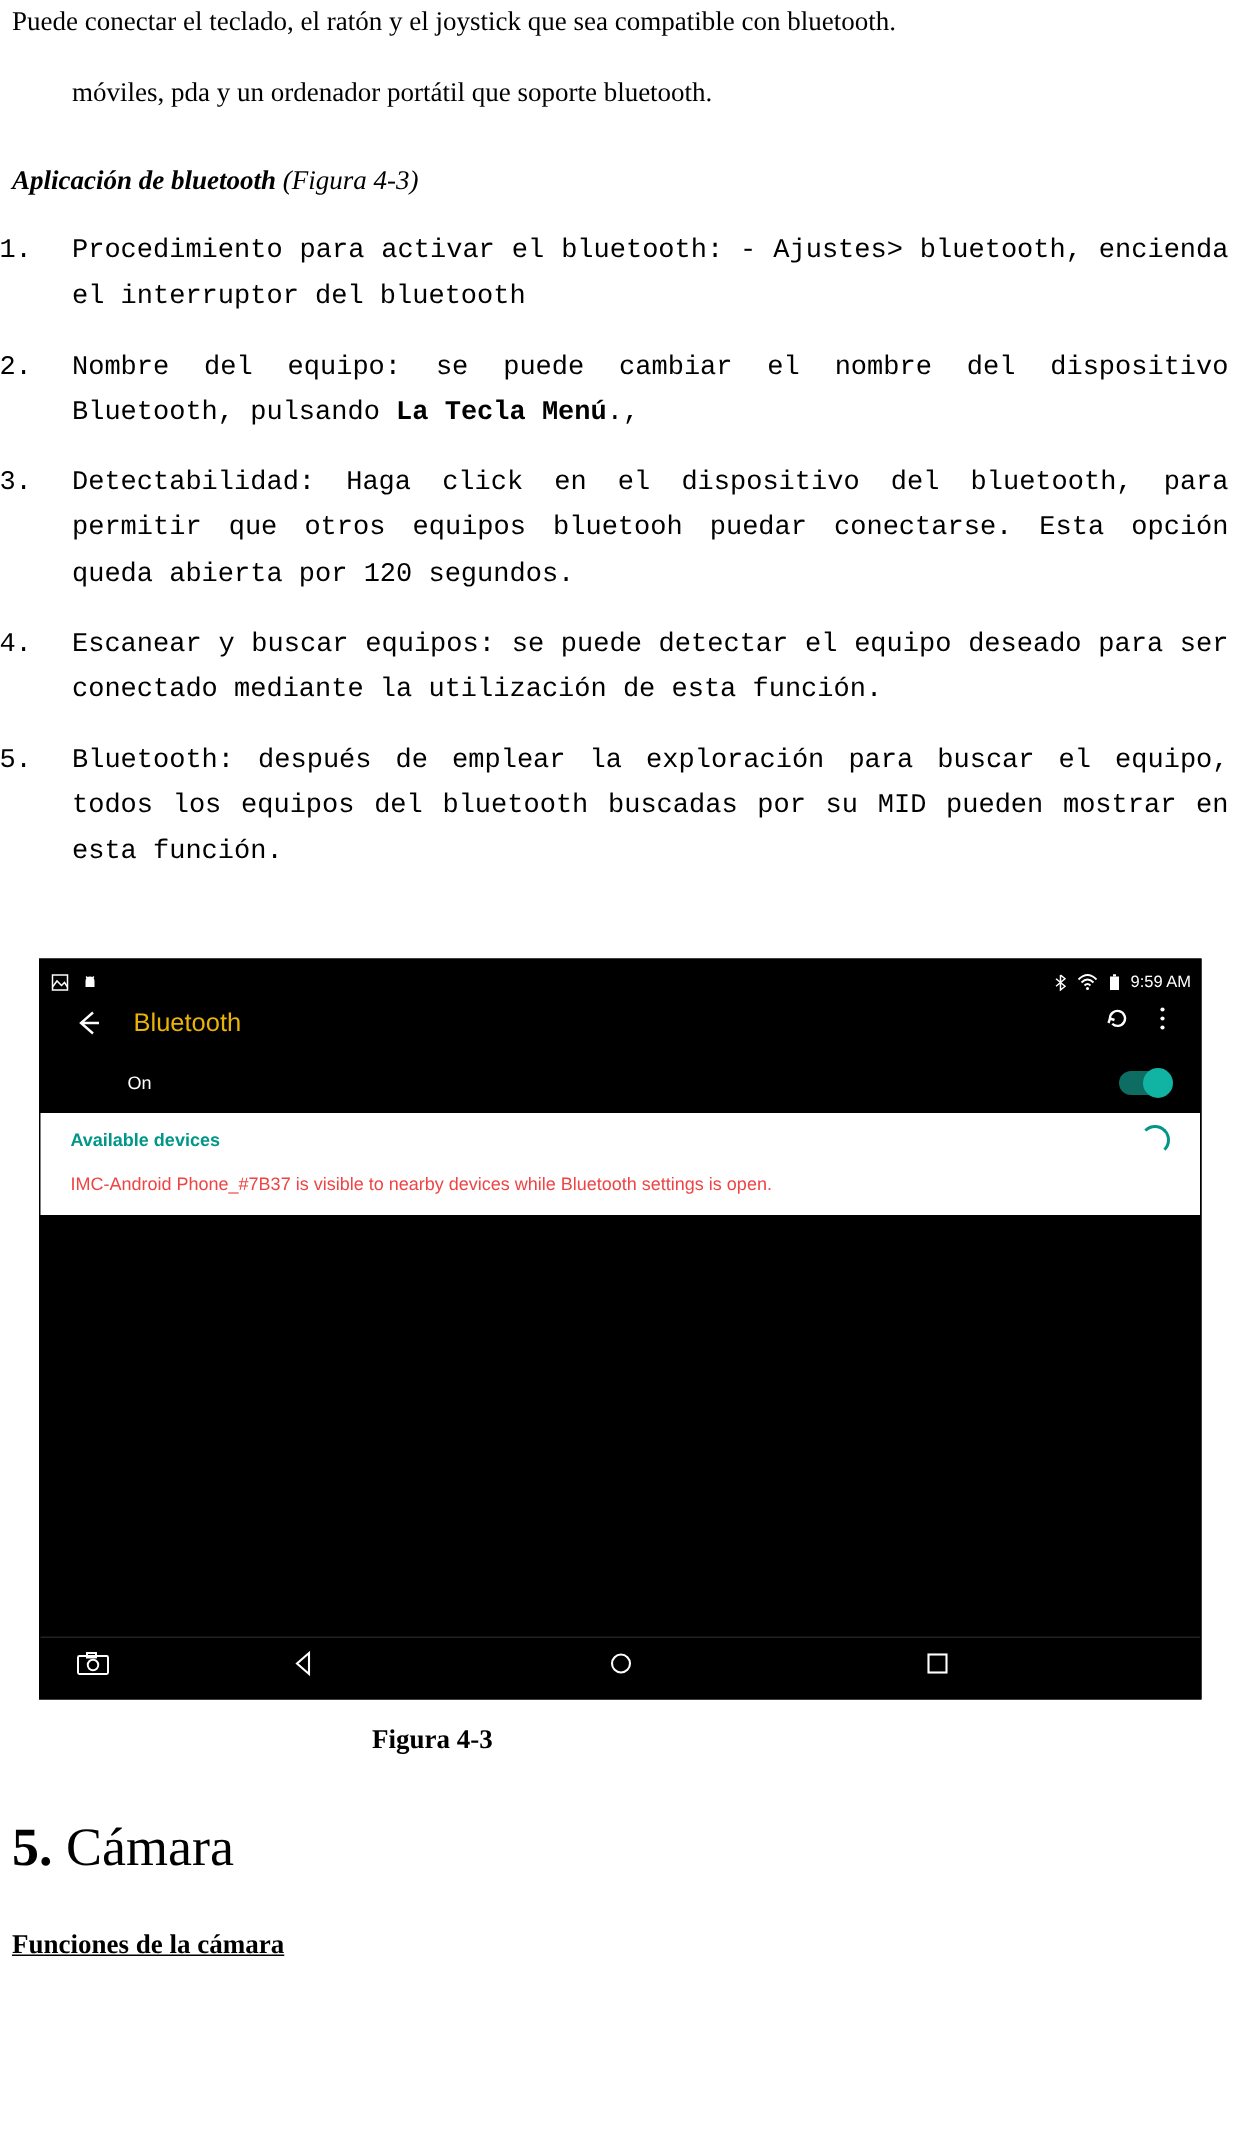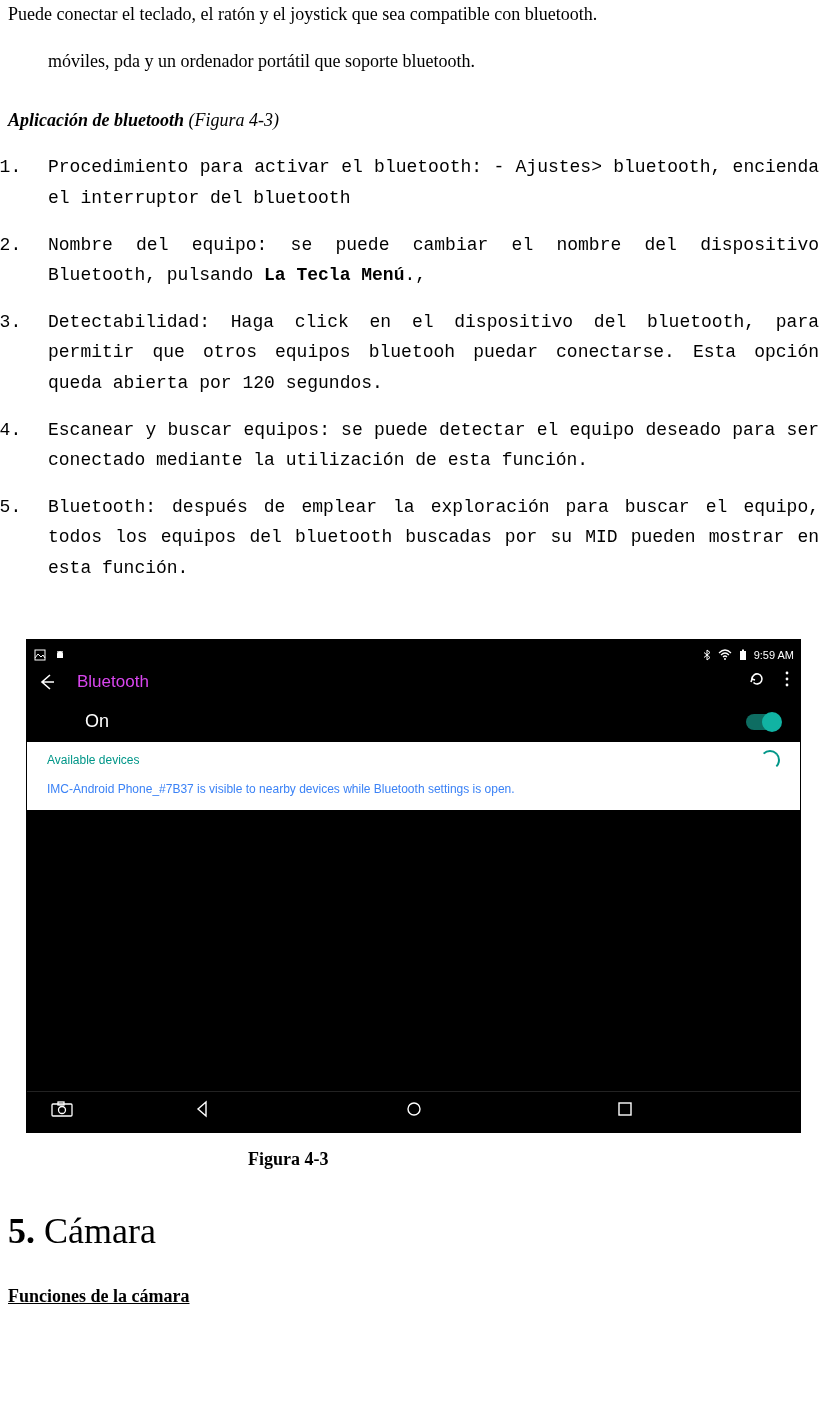--- a/index.html
+++ b/index.html
@@ -77,36 +77,36 @@
     padding: 0 6px;
   }
   .statusbar .sb-left { display:flex; gap:6px; align-items:center; flex:0 0 auto;}
   .statusbar .sb-right { margin-left:auto; display:flex; gap:4px; align-items:center;}
   .sb-ico { width:14px; height:14px; display:inline-flex; align-items:center; justify-content:center;}
   .appbar {
     height: 40px;
     background: #000;
     display: flex;
     align-items: center;
-    padding: 0 10px;
-    color: #d946ef;
+    padding: 0 22px;
+    color: #eab308;
     font-family: Arial, sans-serif;
   }
   .appbar .back { width:20px; display:flex; align-items:center; justify-content:center; }
   .appbar .title { font-size: 17px; margin-left: 20px; font-weight: 500; flex:1;}
   .appbar .actions { display:flex; gap:18px; align-items:center;}
   .onrow {
     height: 40px;
     background: #000;
     display: flex;
     align-items: center;
     padding: 0 20px 0 58px;
     color: #fff;
     font-family: Arial, sans-serif;
-    font-size: 18px;
+    font-size: 12px;
   }
   .toggle {
     margin-left: auto;
     width: 34px;
     height: 16px;
     background: #0e6d62;
     border-radius: 10px;
     position: relative;
   }
   .toggle::after {
@@ -121,36 +121,36 @@
     background:#fff;
     height: 36px;
     display:flex;
     align-items:center;
     padding: 0 20px;
     font-family: Arial, sans-serif;
   }
   .avail-label {
     color:#009688;
     font-size:12px;
-    font-weight:normal;
+    font-weight:bold;
   }
   .spinner {
     margin-left:auto;
     width:16px; height:16px;
     border: 2px solid transparent;
     border-top-color:#009688;
     border-right-color:#009688;
     border-radius:50%;
   }
   .visible-row {
     background:#fff;
     padding: 4px 20px 14px 20px;
     font-family: Arial, sans-serif;
     font-size: 12px;
-    color:#3b82f6;
+    color:#ef4444;
   }
   .navbar {
     position:absolute;
     bottom:0; left:0; right:0;
     height: 40px;
     background:#000;
     display:flex;
     align-items:center;
     border-top:1px solid #222;
   }

